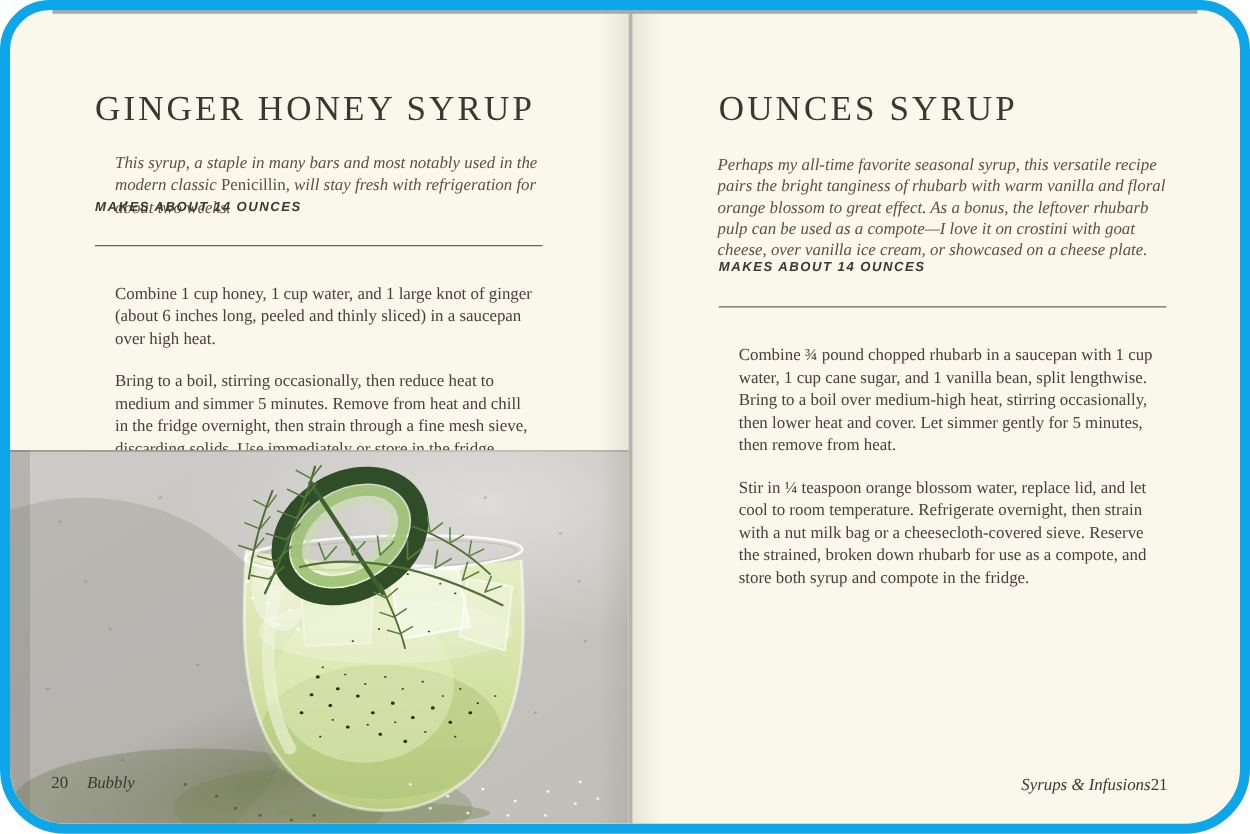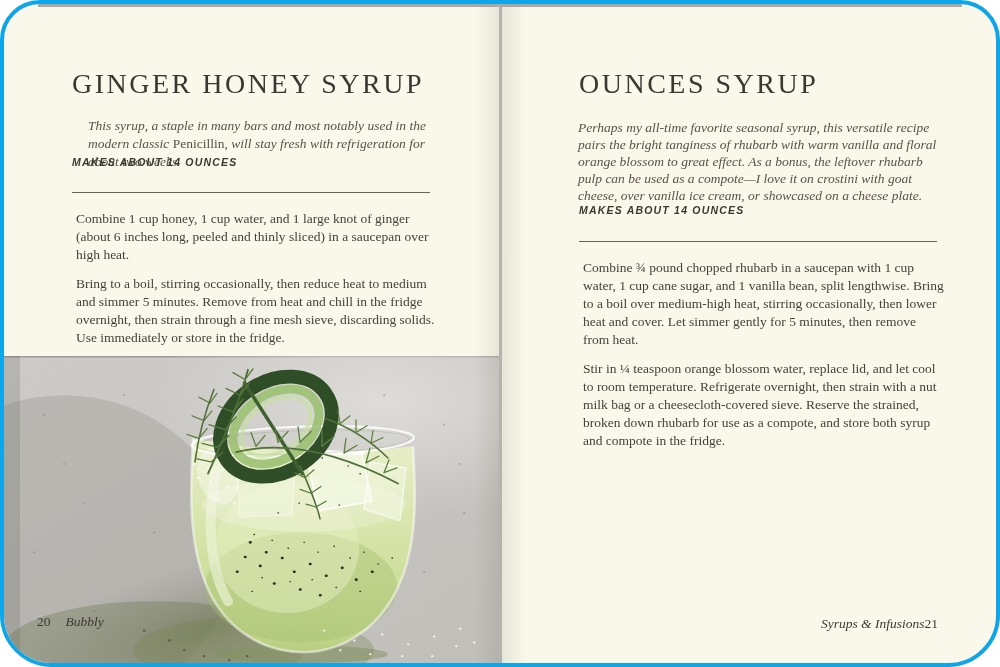--- a/index.html
+++ b/index.html
@@ -1,17 +1,17 @@
 <!DOCTYPE html>
 <html><head>
 <meta charset="utf-8">
 <style>
   html,body{margin:0;padding:0;background:#ffffff;width:1000px;height:667px;overflow:hidden;}
   .book{position:absolute;inset:0;box-sizing:border-box;background:#FAF7EB;
-        border:4px solid #0ea5e9;border-radius:40px 40px 52px 52px;overflow:hidden;
+        border:8px solid #0ea5e9;border-radius:40px 40px 52px 52px;overflow:hidden;
         font-family:"Liberation Serif",serif;}
   .top-edge{position:absolute;top:0;left:34px;right:34px;height:3px;background:#ABA8A1;z-index:6;}
   .spine{position:absolute;top:0;bottom:0;left:495px;width:3px;background:#B6B3AD;z-index:5;}
   .spine-shade{position:absolute;top:0;bottom:0;width:24px;z-index:4;pointer-events:none;}
   .shade-l{left:471px;background:linear-gradient(to right,rgba(70,65,55,0),rgba(70,65,55,0.10));}
   .shade-r{left:498px;background:linear-gradient(to left,rgba(70,65,55,0),rgba(70,65,55,0.10));}
   .page{position:absolute;top:0;bottom:0;width:495px;}
   .page-left{left:0;}
   .page-right{right:0;}
   .recipe-title{position:absolute;top:64px;margin:0;font-size:28px;font-weight:400;
@@ -25,21 +25,21 @@
   .yield{position:absolute;font-family:"Liberation Sans",sans-serif;font-weight:700;
         font-size:10.5px;letter-spacing:1.2px;color:#3B3731;font-style:italic;}
   .page-left .yield{left:68px;top:152px;}
   .page-right .yield{left:78px;top:200px;}
   .rule{position:absolute;width:358px;height:0;border:none;border-top:1.5px solid #68645C;margin:0;}
   .page-left .rule{left:68px;top:188px;}
   .page-right .rule{left:78px;top:237px;}
   .steps{position:absolute;font-size:13.5px;line-height:18px;color:#46423B;}
   .page-left .steps{left:68px;top:202px;width:370px;}
   .page-right .steps{left:78px;top:251px;width:370px;}
-  .steps p{margin:4px;}
+  .steps p{margin:16px;}
   .steps p + p{margin-top:11px;}
   .photo{position:absolute;left:0;right:0;top:352px;bottom:0;z-index:1;}
   .photo svg{display:block;width:100%;height:100%;}
   .folio{position:absolute;display:flex;align-items:baseline;font-size:13.5px;
         font-weight:400;color:#3C3833;z-index:3;}
   .folio-left{left:33px;top:610px;gap:15px;}
   .folio-right{right:58px;top:612px;}
   .section-name{font-style:italic;}
   .page-num{font-style:normal;}
 </style>

